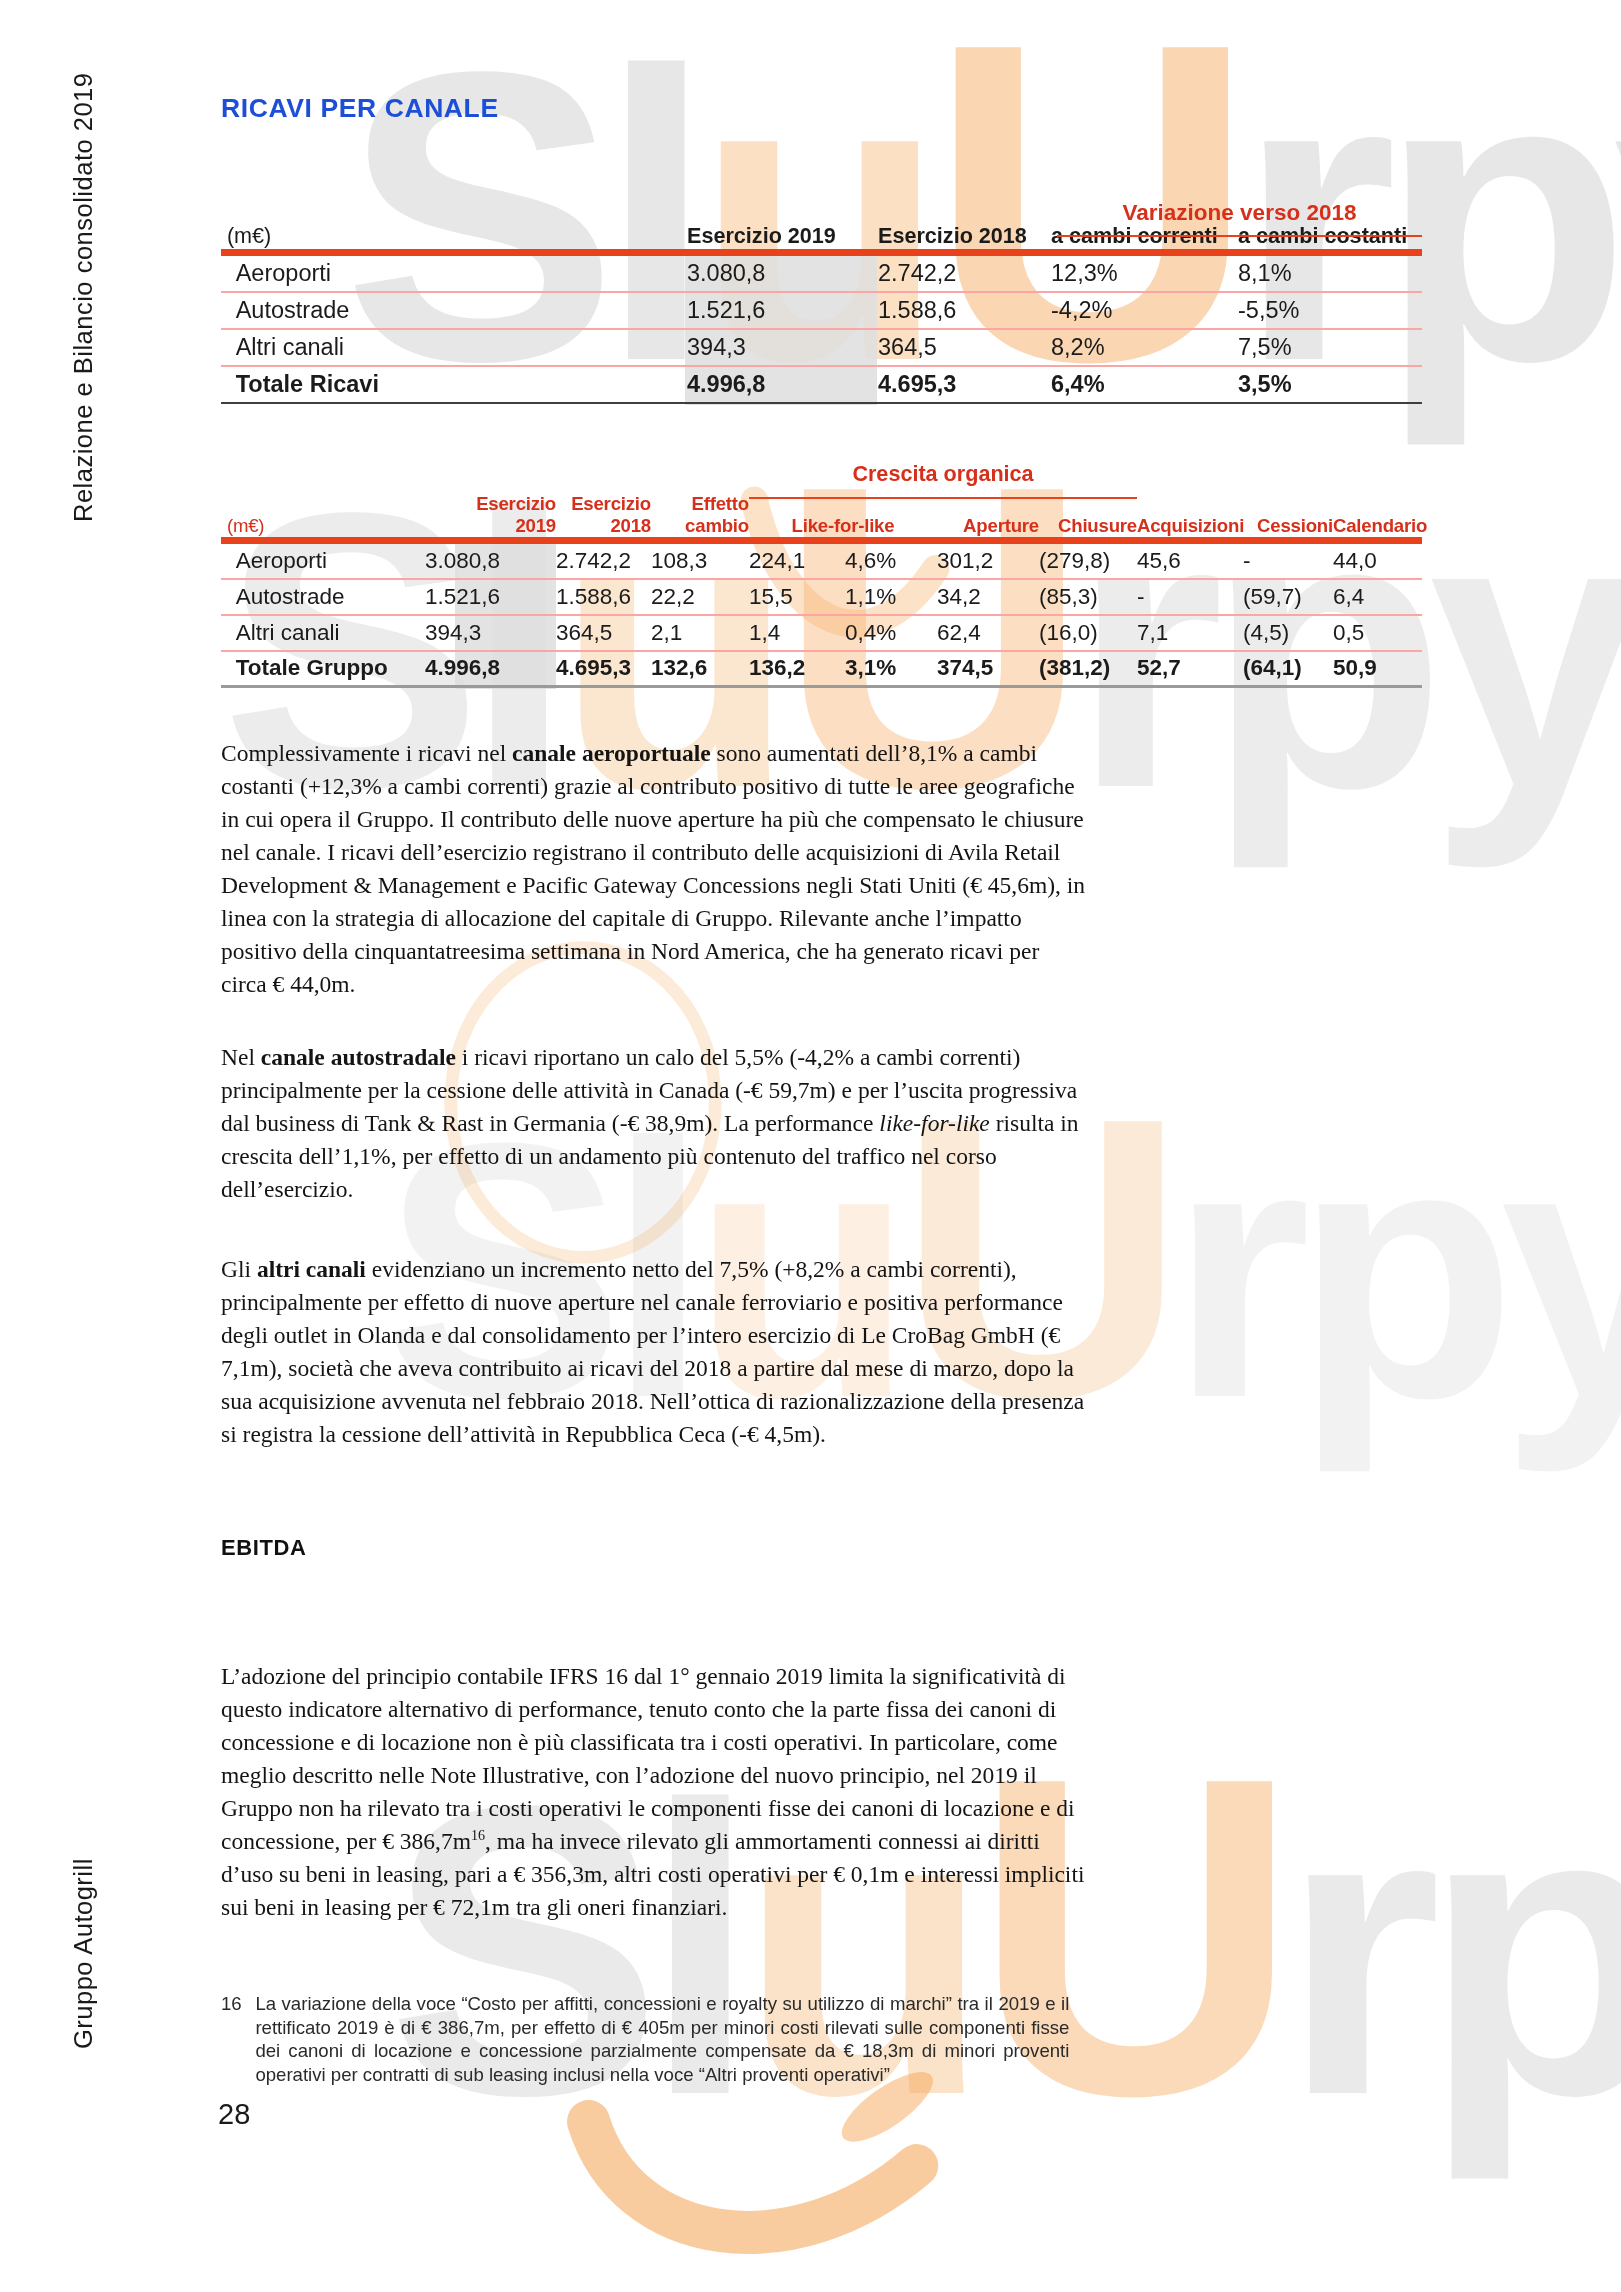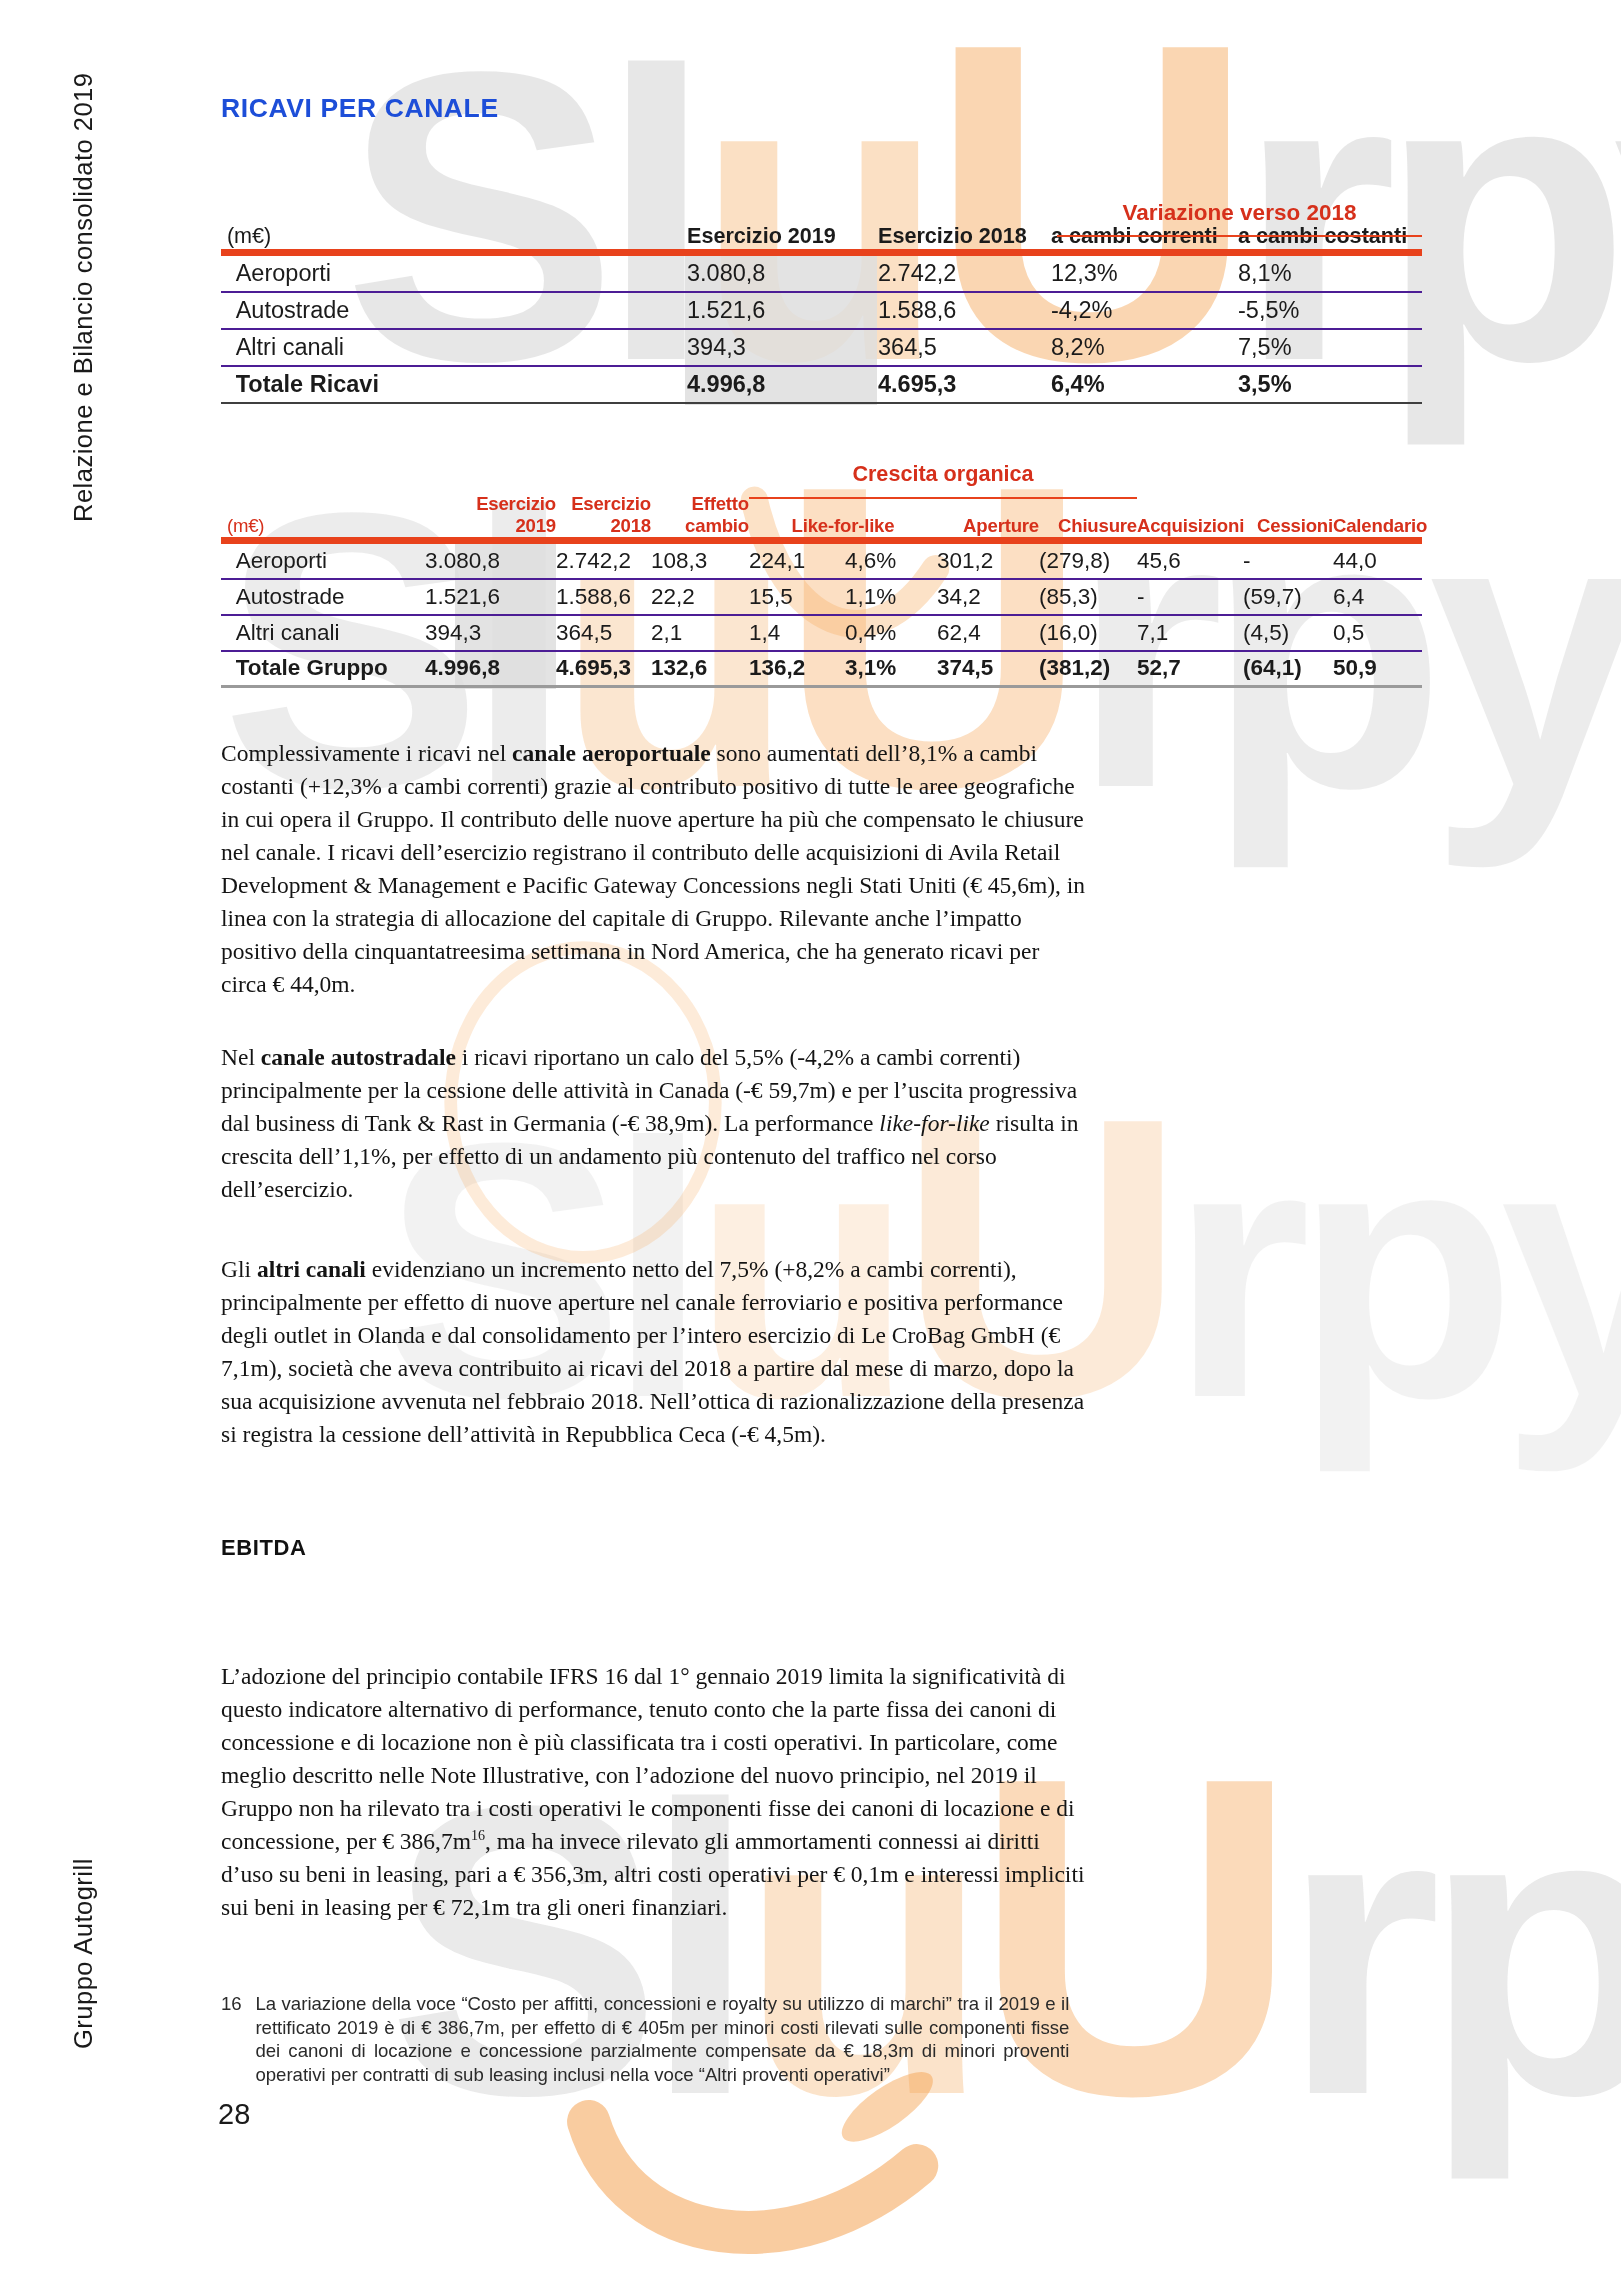--- a/index.html
+++ b/index.html
@@ -33,21 +33,21 @@
   .p1{top:737px;} .p2{top:1041px;} .p3{top:1253px;} .p4{top:1598px;} .p5{top:1660px;}
   .b{font-weight:700;} .i{font-style:italic;}
   sup{font-size:.6em;line-height:0;vertical-align:super;}
 
   
   .tbl{position:absolute;left:221px;width:1201px;}
   .redrule{height:6.9px;background:#e8421c;}
   .groupline{border-bottom:2px solid #e8421c;}
   .hd{color:#d6301b;font-weight:700;}
   .tr{display:grid;align-items:center;box-sizing:border-box;position:relative;z-index:1;
-      border-bottom:2px solid #4c1d95;white-space:nowrap;}
+      border-bottom:2px solid #fca5a5;white-space:nowrap;}
   .td{padding:0;color:#1b1b1b;}
   .num{}
   .lab{padding-left:14.7px;}
   .total .td{font-weight:700;}
   .band{position:absolute;background:rgba(222,222,222,.85);z-index:0;}
   .tbody{position:relative;}
 
   
   .t1{top:184px;}
   .t1 .tr{grid-template-columns:466px 191px 173px 187px 183px;height:37px;font-size:23.5px;}

